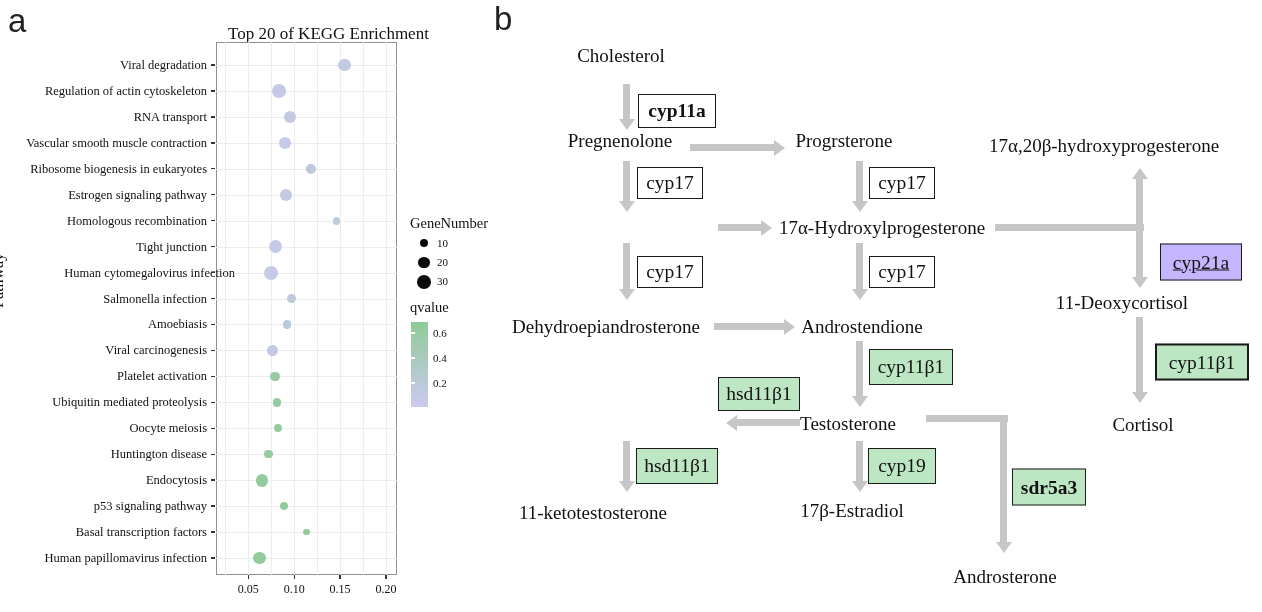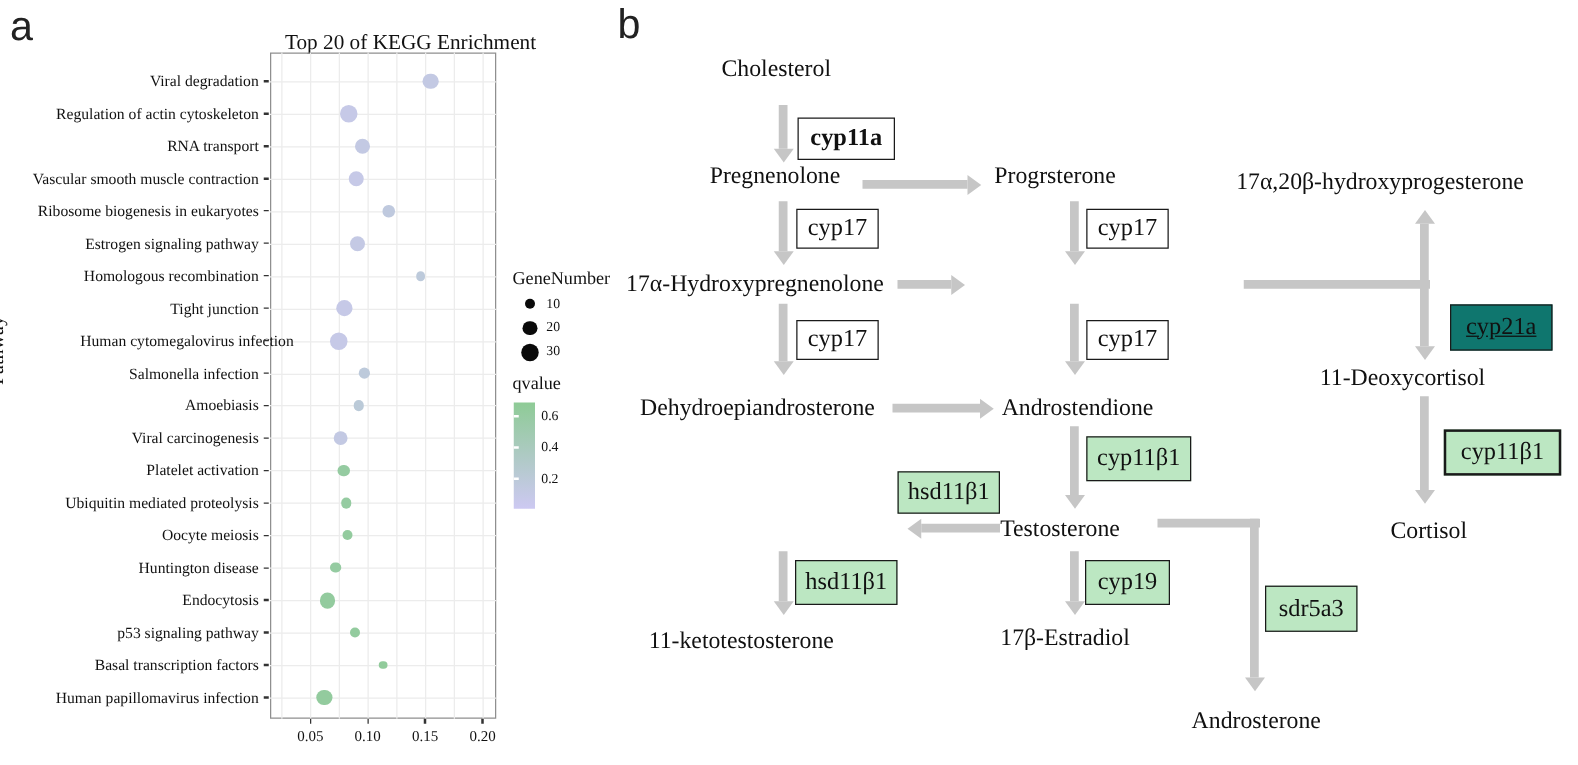--- a/index.html
+++ b/index.html
@@ -32,21 +32,21 @@
             background:linear-gradient(to bottom,rgb(142,203,150) 0%,rgb(174,202,196) 50%,rgb(205,201,242) 100%);}
   .cbar-tick{position:absolute;width:4px;height:2px;background:#fff;}
 
   
   #panel-b{position:absolute;left:0;top:0;width:1262px;height:612px;}
   .node{position:absolute;transform:translate(-50%,-50%);font-size:19px;white-space:nowrap;}
   .ebox{position:absolute;transform:translate(-50%,-50%);display:flex;align-items:center;
         justify-content:center;font-size:19.5px;white-space:nowrap;box-sizing:border-box;
         background:#fff;border:1.4px solid #1a1a1a;}
   .ebox.green{background:#bce7c2;border-width:1.8px;}
-  .ebox.purple{background:#0f766e;border-width:1.6px;text-decoration:underline;}
+  .ebox.purple{background:#c4b5fd;border-width:1.6px;text-decoration:underline;}
   .ebox.thick{border-width:2.6px;}
   .arr{position:absolute;background:#c6c6c6;}
   .arr-h{height:7px;}
   .arr-v{width:7px;}
   .head-right::after{content:"";position:absolute;left:100%;top:-4.5px;width:0;height:0;
         border:8px solid transparent;border-right:0;border-left:11px solid #c6c6c6;}
   .head-left::before{content:"";position:absolute;right:100%;top:-4.5px;width:0;height:0;
         border:8px solid transparent;border-left:0;border-right:11px solid #c6c6c6;}
   .head-down::after{content:"";position:absolute;top:100%;left:-4.5px;width:0;height:0;
         border:8px solid transparent;border-bottom:0;border-top:11px solid #c6c6c6;}
@@ -192,36 +192,36 @@
   <div class="arr arr-h head-left" style="left:737px;top:419px;width:63px;"></div>
   <div class="arr arr-v head-down" style="left:623px;top:441px;height:40px;"></div>
   <div class="arr arr-v head-down" style="left:856px;top:441px;height:40px;"></div>
   <div class="arr arr-h" style="left:926px;top:415px;width:82px;"></div>
   <div class="arr arr-v head-down" style="left:1000px;top:415px;height:127px;"></div>
   <div class="arr arr-v head-down" style="left:1136px;top:317px;height:75px;"></div>
 
   <div class="node" style="left:621px;top:56px;">Cholesterol</div>
   <div class="node" style="left:620px;top:141px;">Pregnenolone</div>
   <div class="node" style="left:844px;top:141px;">Progrsterone</div>
-  <div class="node" style="left:604px;top:228px;">17α-Hydroxypregnenolone</div>
+  <div class="node" style="left:882px;top:228px;">17α-Hydroxylprogesterone</div>
   <div class="node" style="left:1104px;top:146px;">17α,20β-hydroxyprogesterone</div>
   <div class="node" style="left:1122px;top:303px;">11-Deoxycortisol</div>
   <div class="node" style="left:606px;top:327px;">Dehydroepiandrosterone</div>
   <div class="node" style="left:862px;top:327px;">Androstendione</div>
   <div class="node" style="left:848px;top:424px;">Testosterone</div>
   <div class="node" style="left:593px;top:513px;">11-ketotestosterone</div>
   <div class="node" style="left:852px;top:511px;">17β-Estradiol</div>
   <div class="node" style="left:1005px;top:577px;">Androsterone</div>
   <div class="node" style="left:1143px;top:425px;">Cortisol</div>
 
   <div class="ebox" style="left:677px;top:111px;width:78px;height:34px;font-weight:bold;">cyp11a</div>
   <div class="ebox" style="left:670px;top:183px;width:66px;height:32px;">cyp17</div>
   <div class="ebox" style="left:902px;top:183px;width:66px;height:32px;">cyp17</div>
   <div class="ebox" style="left:670px;top:272px;width:66px;height:32px;">cyp17</div>
   <div class="ebox" style="left:902px;top:272px;width:66px;height:32px;">cyp17</div>
   <div class="ebox purple" style="left:1201px;top:262px;width:82px;height:37px;">cyp21a</div>
   <div class="ebox green" style="left:911px;top:367px;width:84px;height:36px;">cyp11β1</div>
   <div class="ebox green" style="left:759px;top:394px;width:82px;height:34px;">hsd11β1</div>
   <div class="ebox green" style="left:677px;top:466px;width:82px;height:36px;">hsd11β1</div>
   <div class="ebox green" style="left:902px;top:466px;width:68px;height:36px;">cyp19</div>
-  <div class="ebox green" style="left:1049px;top:487px;width:74px;height:37px;">sdr5a3</div>
+  <div class="ebox green" style="left:1049px;top:487px;width:74px;height:37px;font-weight:bold;">sdr5a3</div>
   <div class="ebox green thick" style="left:1202px;top:362px;width:94px;height:37px;">cyp11β1</div>
 </div>
 
 </body></html>

